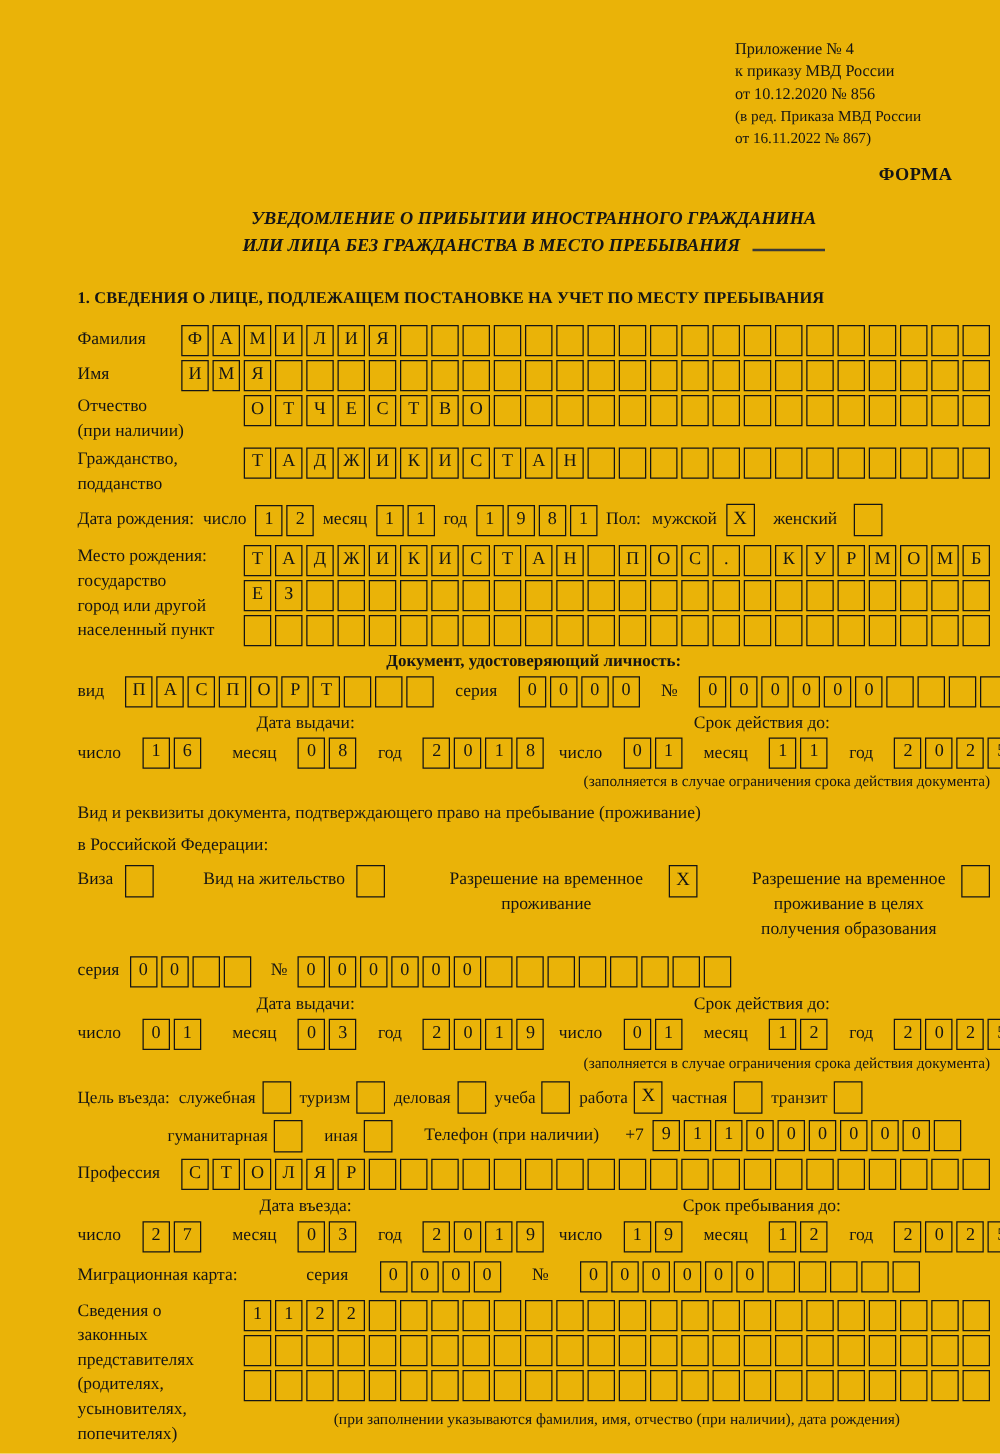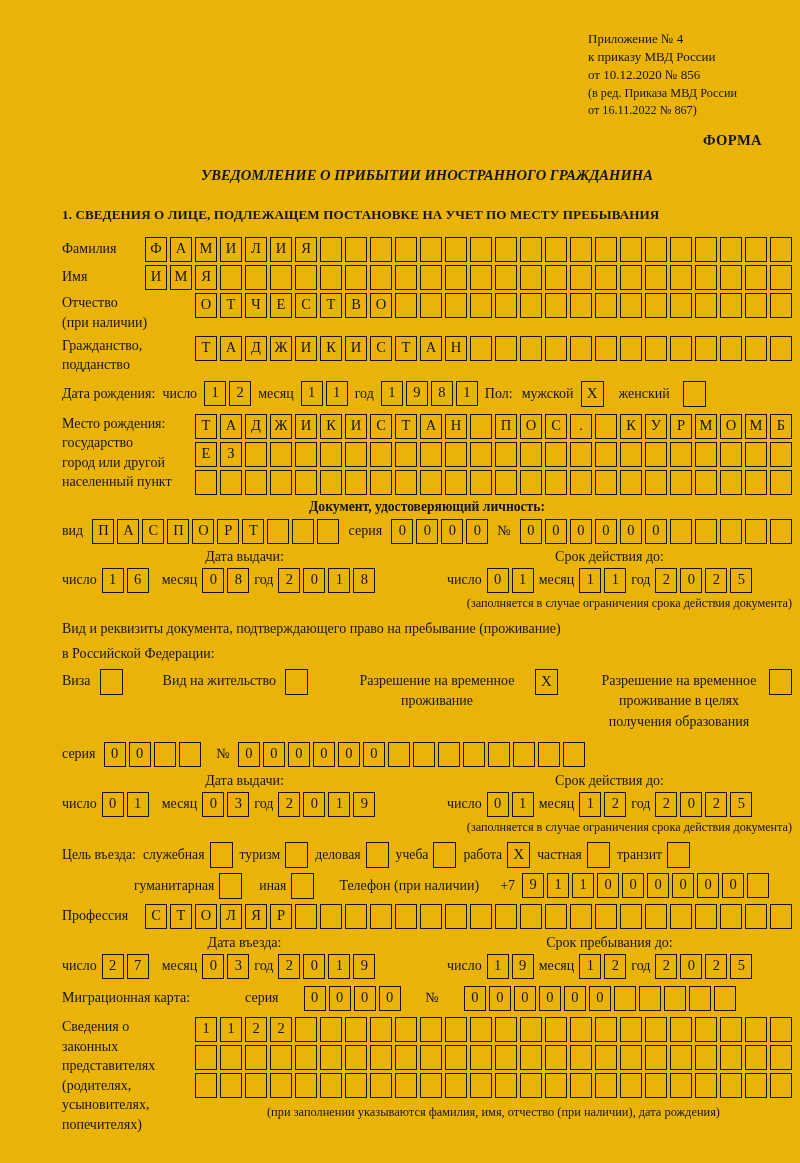--- a/index.html
+++ b/index.html
@@ -37,21 +37,21 @@
   .box-rows { display:flex; flex-direction:column; gap:3px; margin-left:auto; }
   .cbx {
     display:inline-block; flex:0 0 auto; width:23px; height:26px;
     border:1.6px solid #151515; text-align:center; line-height:23px; font-size:15px;
   }
 
   
   .half-wrap { display:flex; margin-bottom:1px; }
   .half { width:50%; }
   .dhead { text-align:center; font-size:14px; margin-bottom:3px; }
-  .dline { display:flex; align-items:center; gap:5px; font-size:14px; }
+  .dline { display:flex; align-items:center; gap:17px; font-size:14px; }
   .dline .dlab { white-space:nowrap; }
   .note { text-align:right; font-size:12.2px; margin:3px 0 7px; }
 
   .plain { font-size:14px; line-height:1.55; }
 
   .options-row { display:flex; align-items:flex-start; justify-content:space-between; margin:4px 0 10px; font-size:14px; }
   .opt { display:inline-flex; align-items:flex-start; gap:9px; }
   .olbl { padding-top:4px; }
   .olbl.c { text-align:center; line-height:1.45; padding-top:2px; }
   .w178 { width:178px; } .w162 { width:162px; }
@@ -73,20 +73,21 @@
     <div>к приказу МВД России</div>
     <div>от 10.12.2020 № 856</div>
     <div class="small">(в ред. Приказа МВД России</div>
     <div class="small">от 16.11.2022 № 867)</div>
   </div>
 
   <div class="forma">ФОРМА</div>
 
   <div class="title content">
     <div>УВЕДОМЛЕНИЕ О ПРИБЫТИИ ИНОСТРАННОГО ГРАЖДАНИНА</div>
+    <div><span>ИЛИ ЛИЦА БЕЗ ГРАЖДАНСТВА В МЕСТО ПРЕБЫВАНИЯ</span><span class="title-underline"></span></div>
   </div>
 
   <div class="sec-heading content">1. СВЕДЕНИЯ О ЛИЦЕ, ПОДЛЕЖАЩЕМ ПОСТАНОВКЕ НА УЧЕТ ПО МЕСТУ ПРЕБЫВАНИЯ</div>
 
   <div class="content">
 
     <div class="row sb">
       <span class="lbl">Фамилия</span>
       <span class="boxes">
           <span class="box">Ф</span>

